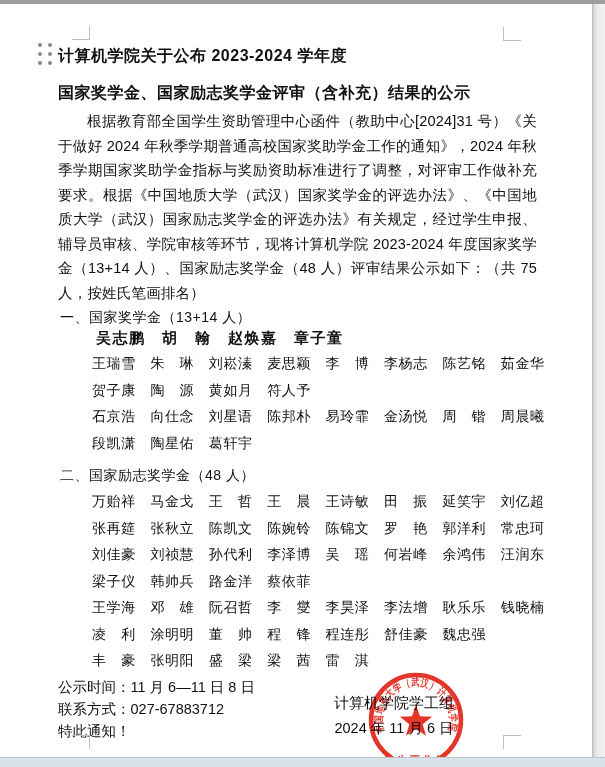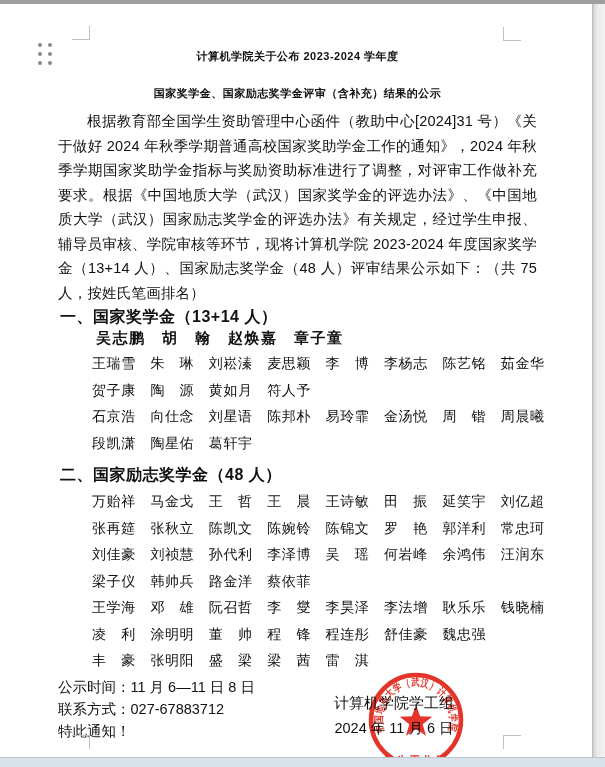--- a/index.html
+++ b/index.html
@@ -37,27 +37,27 @@
     display: grid; grid-template-columns: 4px 4px; grid-auto-rows: 4px;
     gap: 5px 6px; cursor: grab;
   }
   .drag-handle i { width: 4px; height: 4px; border-radius: 50%; background: #8a8a8a; }
 
   
   .content {
     position: absolute; left: 0; top: 4px; width: 593px; height: 753px;
     padding: 40px 56px 0 58px; z-index: 2;
   }
-  .title { text-align: center; font-weight: bold; font-size: 11px; line-height: 24px; letter-spacing: 0.5px; }
+  .title { text-align: left; font-weight: bold; font-size: 16px; line-height: 24px; letter-spacing: 0.5px; }
   .title.l2 { margin-top: 13px; }
   .intro {
     margin-top: 4px; font-size: 14.5px; line-height: 24.5px;
     text-align: justify; text-indent: 2em; letter-spacing: 0.2px;
   }
-  .sec-heading { margin-top: 2px; font-weight: bold; font-size: 16px; line-height: 20px; padding-left: 2px; letter-spacing: 0.5px; }
+  .sec-heading { margin-top: 2px; font-weight: normal; font-size: 14px; line-height: 20px; padding-left: 2px; letter-spacing: 0.5px; }
   .sec-heading.second { margin-top: 12px; }
   .names-featured {
     margin-top: 2px; font-weight: bold; font-size: 15px; line-height: 18px;
     padding-left: 38px; letter-spacing: 1.5px; white-space: pre;
   }
   .names { font-size: 14px; line-height: 20.5px; padding-left: 34px; letter-spacing: 0.6px; white-space: pre; margin-top: 6px; }
   .closing { margin-top: 5px; font-size: 14.5px; line-height: 22px; }
   .closing .indent { text-indent: 2em; }
 
   

